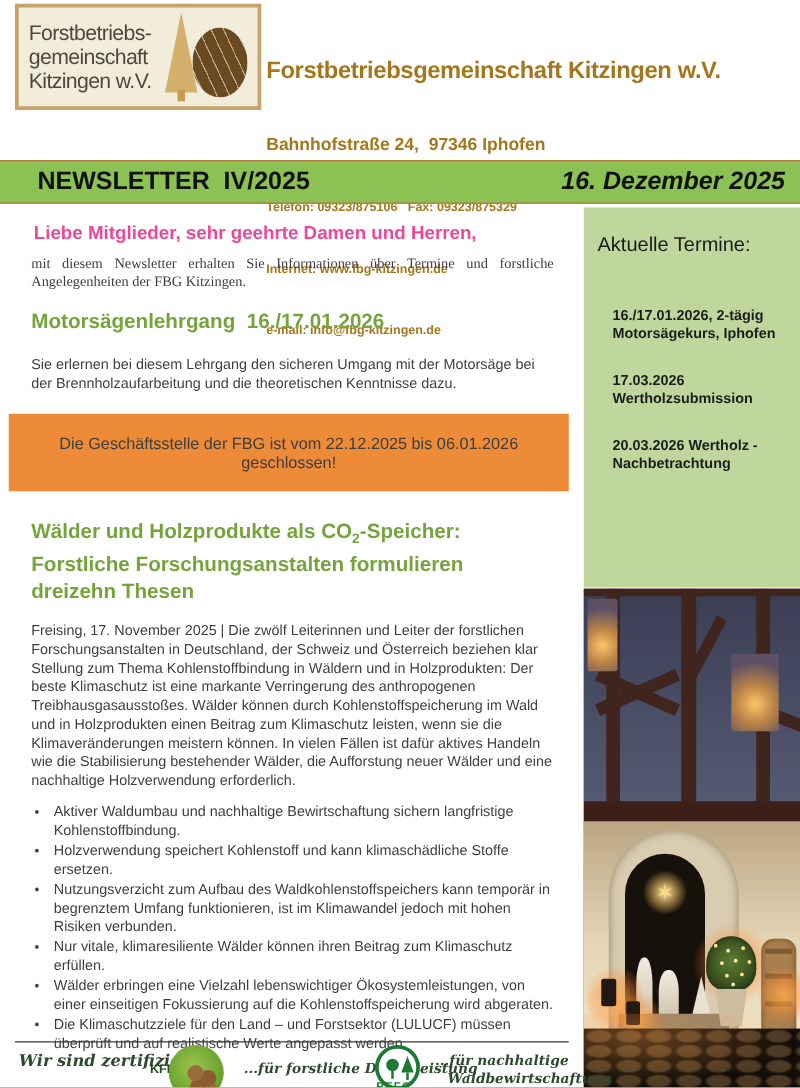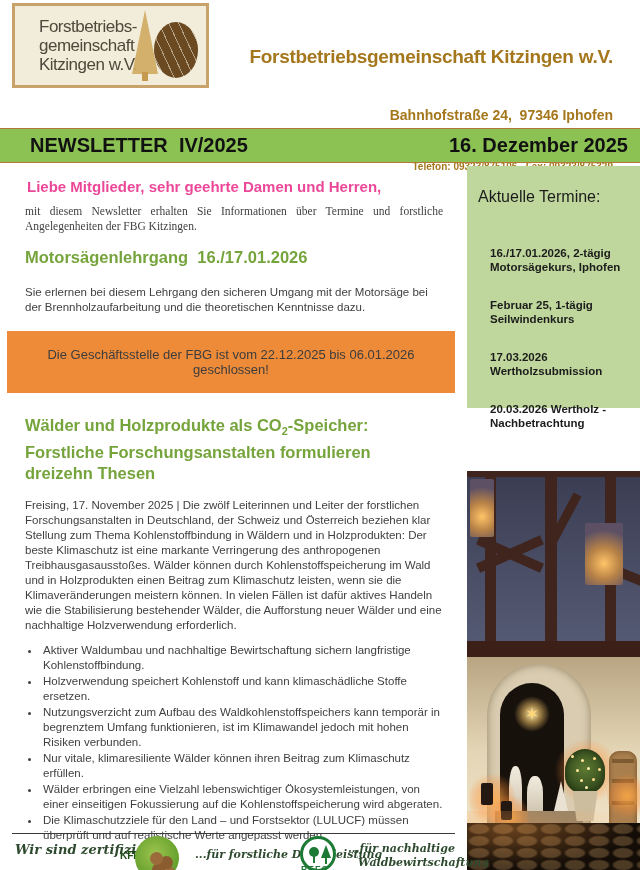--- a/index.html
+++ b/index.html
@@ -1,39 +1,39 @@
 <!DOCTYPE html>
 <html><head>
 <meta charset="utf-8">
 <style>
   html,body{margin:0;padding:0;background:#888;}
   .page{position:relative;width:640px;height:870px;background:#ffffff;overflow:hidden;
         font-family:"Liberation Sans",sans-serif;color:#3f3f3f;margin:0 auto;}
   
   .logo-box{position:absolute;left:12px;top:3px;width:197px;height:85px;background:#f1edda;
             border:3px solid #c9a26b;box-sizing:border-box;display:flex;align-items:center;}
-  .logo-text{padding-left:24px;font-size:17px;line-height:19px;color:#51473c;letter-spacing:-.5px;}
+  .logo-text{padding-left:8px;font-size:17px;line-height:19px;color:#51473c;letter-spacing:-.5px;}
   .logo-art{position:absolute;right:6px;top:4px;width:74px;height:74px;}
   .conifer{position:absolute;left:6px;top:0;width:0;height:0;border-left:13px solid transparent;
            border-right:13px solid transparent;border-bottom:64px solid #cfa95f;opacity:.9;}
   .conifer-trunk{position:absolute;left:16px;top:62px;width:6px;height:9px;background:#c59a4e;}
   .oval-tree{position:absolute;right:2px;top:12px;width:44px;height:56px;border-radius:50%;
              background:#6b4a21;background-image:repeating-linear-gradient(65deg,rgba(241,237,218,.55) 0 1px,transparent 1px 9px);}
-  .hdr-right{position:absolute;right:27px;top:10px;width:400px;text-align:right;color:#a5771c;white-space:pre-wrap;}
+  .hdr-right{position:absolute;right:27px;top:10px;width:400px;color:#a5771c;white-space:pre-wrap;}
   .hdr-org{font-size:19px;font-weight:bold;letter-spacing:-.3px;}
   .hdr-addr{font-size:14px;font-weight:bold;margin-top:3px;}
   .hdr-small{font-size:10px;font-weight:bold;margin-top:2px;}
   
   .banner{position:absolute;left:0;top:128px;width:640px;height:35px;background:#8cc154;
           border-top:1px solid #b5763a;border-bottom:1px solid #b5763a;box-sizing:border-box;
           display:flex;align-items:center;justify-content:space-between;color:#111;}
   .banner-title{font-size:20px;font-weight:bold;margin-left:30px;white-space:pre-wrap;}
-  .banner-date{font-size:20px;font-weight:bold;margin-right:12px;}
-  
-  .sidebar{position:absolute;left:467px;top:166px;width:173px;height:242px;background:#bfd79c;
+  .banner-date{font-size:20px;font-weight:bold;margin-right:12px;font-style:italic;}
+  
+  .sidebar{position:absolute;left:467px;top:166px;width:173px;height:304px;background:#bfd79c;
            box-sizing:border-box;padding:22px 8px 0 11px;color:#1c1c1c;}
   .sb-head{font-size:16px;margin-bottom:40px;}
   .sb-item{font-size:11.5px;font-weight:bold;line-height:14px;margin-bottom:24px;margin-left:12px;}
   .sb-item span{display:block;}
   
   .photo{position:absolute;left:467px;top:471px;width:173px;height:399px;overflow:hidden;background:#1d150f;}
   .timber{position:absolute;left:0;top:0;width:173px;height:172px;
           background:linear-gradient(180deg,#3a3d52,#555a74);}
   .beam{position:absolute;background:#40251f;}
   .tf-window{position:absolute;border-radius:2px;}
@@ -139,24 +139,20 @@
     <span class="banner-date">16. Dezember 2025</span>
   </div>
 
   <div class="sidebar">
     <div class="sb-head">Aktuelle Termine:</div>
     <div class="sb-item">
       <span>16./17.01.2026, 2-tägig</span>
       <span>Motorsägekurs, Iphofen</span>
     </div>
     <div class="sb-item">
-      <span>Februar 25, 1-tägig</span>
-      <span>Seilwindenkurs</span>
-    </div>
-    <div class="sb-item">
       <span>17.03.2026</span>
       <span>Wertholzsubmission</span>
     </div>
     <div class="sb-item">
       <span>20.03.2026 Wertholz -</span>
       <span>Nachbetrachtung</span>
     </div>
   </div>
 
   <div class="photo">

